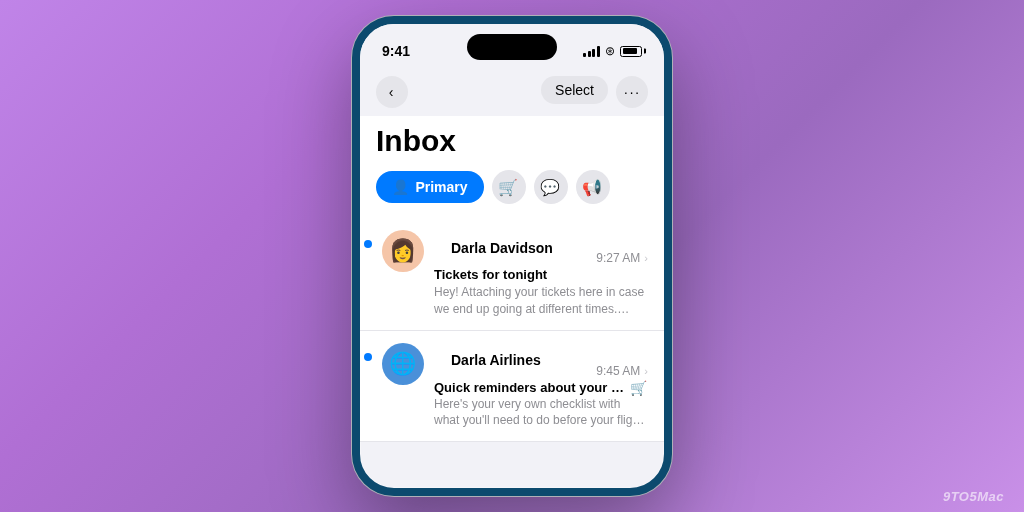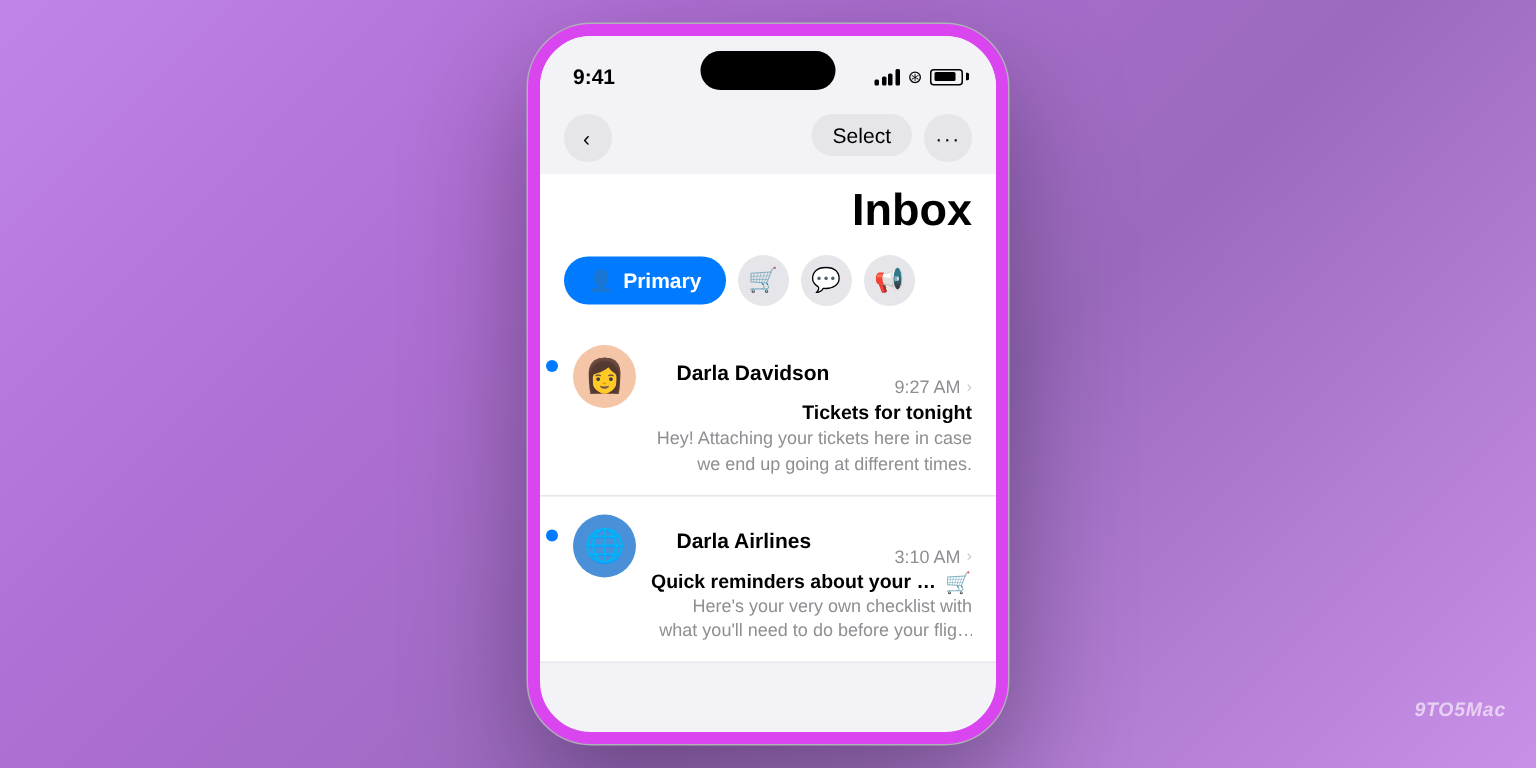--- a/index.html
+++ b/index.html
@@ -11,40 +11,40 @@
       display: flex;
       align-items: center;
       justify-content: center;
       font-family: -apple-system, 'SF Pro Display', 'Helvetica Neue', Arial, sans-serif;
       overflow: hidden;
       position: relative;
     }
 
     .watermark {
       position: absolute;
-      bottom: 32px;
+      bottom: 8px;
       right: 20px;
       color: rgba(255,255,255,0.6);
       font-size: 14px;
       font-weight: 600;
       letter-spacing: 0.5px;
     }
 
     .phone-wrapper {
       position: relative;
       width: 320px;
       height: 480px;
     }
 
     .phone-frame {
       width: 320px;
       height: 480px;
       background: #f2f2f7;
       border-radius: 42px;
-      border: 8px solid #d946ef;
+      border: 8px solid #0c4a6e;
       box-shadow:
         0 0 0 1px #b0b0b8,
         0 30px 80px rgba(0,0,0,0.35),
         inset 0 0 0 1px rgba(255,255,255,0.3);
       overflow: hidden;
       position: relative;
     }
 
     
     .dynamic-island {
@@ -183,21 +183,20 @@
       font-size: 14px;
       color: #000;
       letter-spacing: 1px;
     }
 
     
     .content {
       background: #0f766e;
       flex: 1;
       overflow: hidden;
-      text-align: right;
     }
 
     
     .inbox-title {
       font-size: 30px;
       font-weight: 700;
       color: #000;
       padding: 8px 16px 12px;
       background: #fff;
     }
@@ -430,21 +429,21 @@
 
         <div class="email-item">
           <div class="unread-dot"></div>
           <div class="avatar avatar-globe">
             <span>🌐</span>
           </div>
           <div class="email-content">
             <div class="email-header">
               <span class="email-sender">Darla Airlines</span>
               <div class="email-time-row">
-                <span class="email-time">3:10 AM</span>
+                <span class="email-time">9:45 AM</span>
                 <span class="chevron-right">›</span>
               </div>
             </div>
             <div style="display:flex;align-items:center;">
               <div class="email-subject" style="margin-bottom:0;">Quick reminders about your upcoming…</div>
               <span class="shopping-badge">🛒</span>
             </div>
             <div class="email-preview">Here's your very own checklist with what you'll need to do before your flight and wh...</div>
           </div>
         </div>

